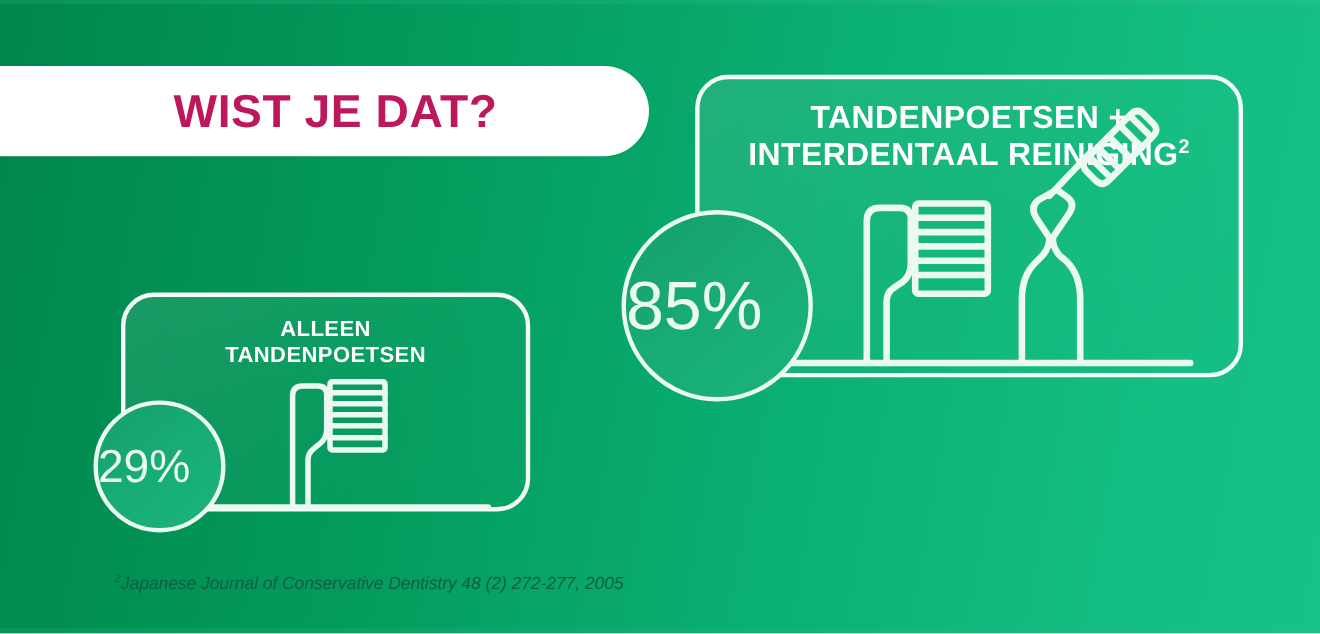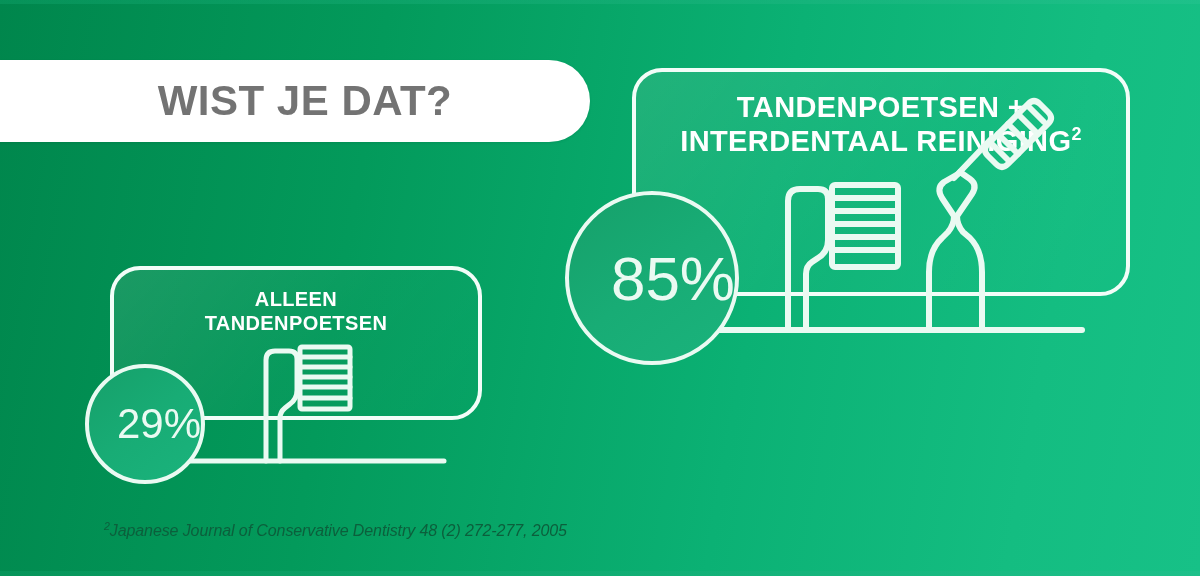--- a/index.html
+++ b/index.html
@@ -39,21 +39,21 @@
     width: 630px;
     height: 82px;
     background: #ffffff;
     border-radius: 0 41px 41px 0;
     display: flex;
     align-items: center;
     justify-content: center;
     box-shadow: 0 1px 3px rgba(0,0,0,.08);
   }
   .title-banner .title-text {
-    color: #737373;
+    color: #be185d;
     font-size: 42px;
     font-weight: bold;
     letter-spacing: 0.5px;
     padding-left: 60px;
     white-space: nowrap;
     text-align: right;
   }
 
   
   .subtitle {
@@ -72,27 +72,27 @@
     position: absolute;
     box-sizing: border-box;
     border: 4px solid #f2fdf8;
     border-radius: 30px;
     background: linear-gradient(135deg, rgba(255,255,255,.10) 0%, rgba(255,255,255,.02) 55%, rgba(255,255,255,0) 100%);
   }
   .card-left {
     left: 110px;
     top: 266px;
     width: 372px;
-    height: 154px;
+    height: 199px;
   }
   .card-right {
     left: 632px;
     top: 68px;
     width: 498px;
-    height: 228px;
+    height: 275px;
   }
 
   .card-label {
     position: absolute;
     left: 0;
     width: 100%;
     text-align: center;
     color: #ffffff;
     font-weight: bold;
     line-height: 1.18;
@@ -114,21 +114,21 @@
 
   
   .pct-circle {
     position: absolute;
     box-sizing: border-box;
     border-radius: 50%;
     border: 4px solid #eafaf2;
     background: linear-gradient(140deg, #16a06a 0%, #18ac75 50%, #1ab37c 100%);
     display: flex;
     align-items: center;
-    justify-content: flex-end;
+    justify-content: flex-start;
     color: #eafaf2;
     font-weight: 300;
   }
   .circle-60 {
     left: 85px;
     top: 364px;
     width: 120px;
     height: 120px;
     font-size: 42px;
   }

